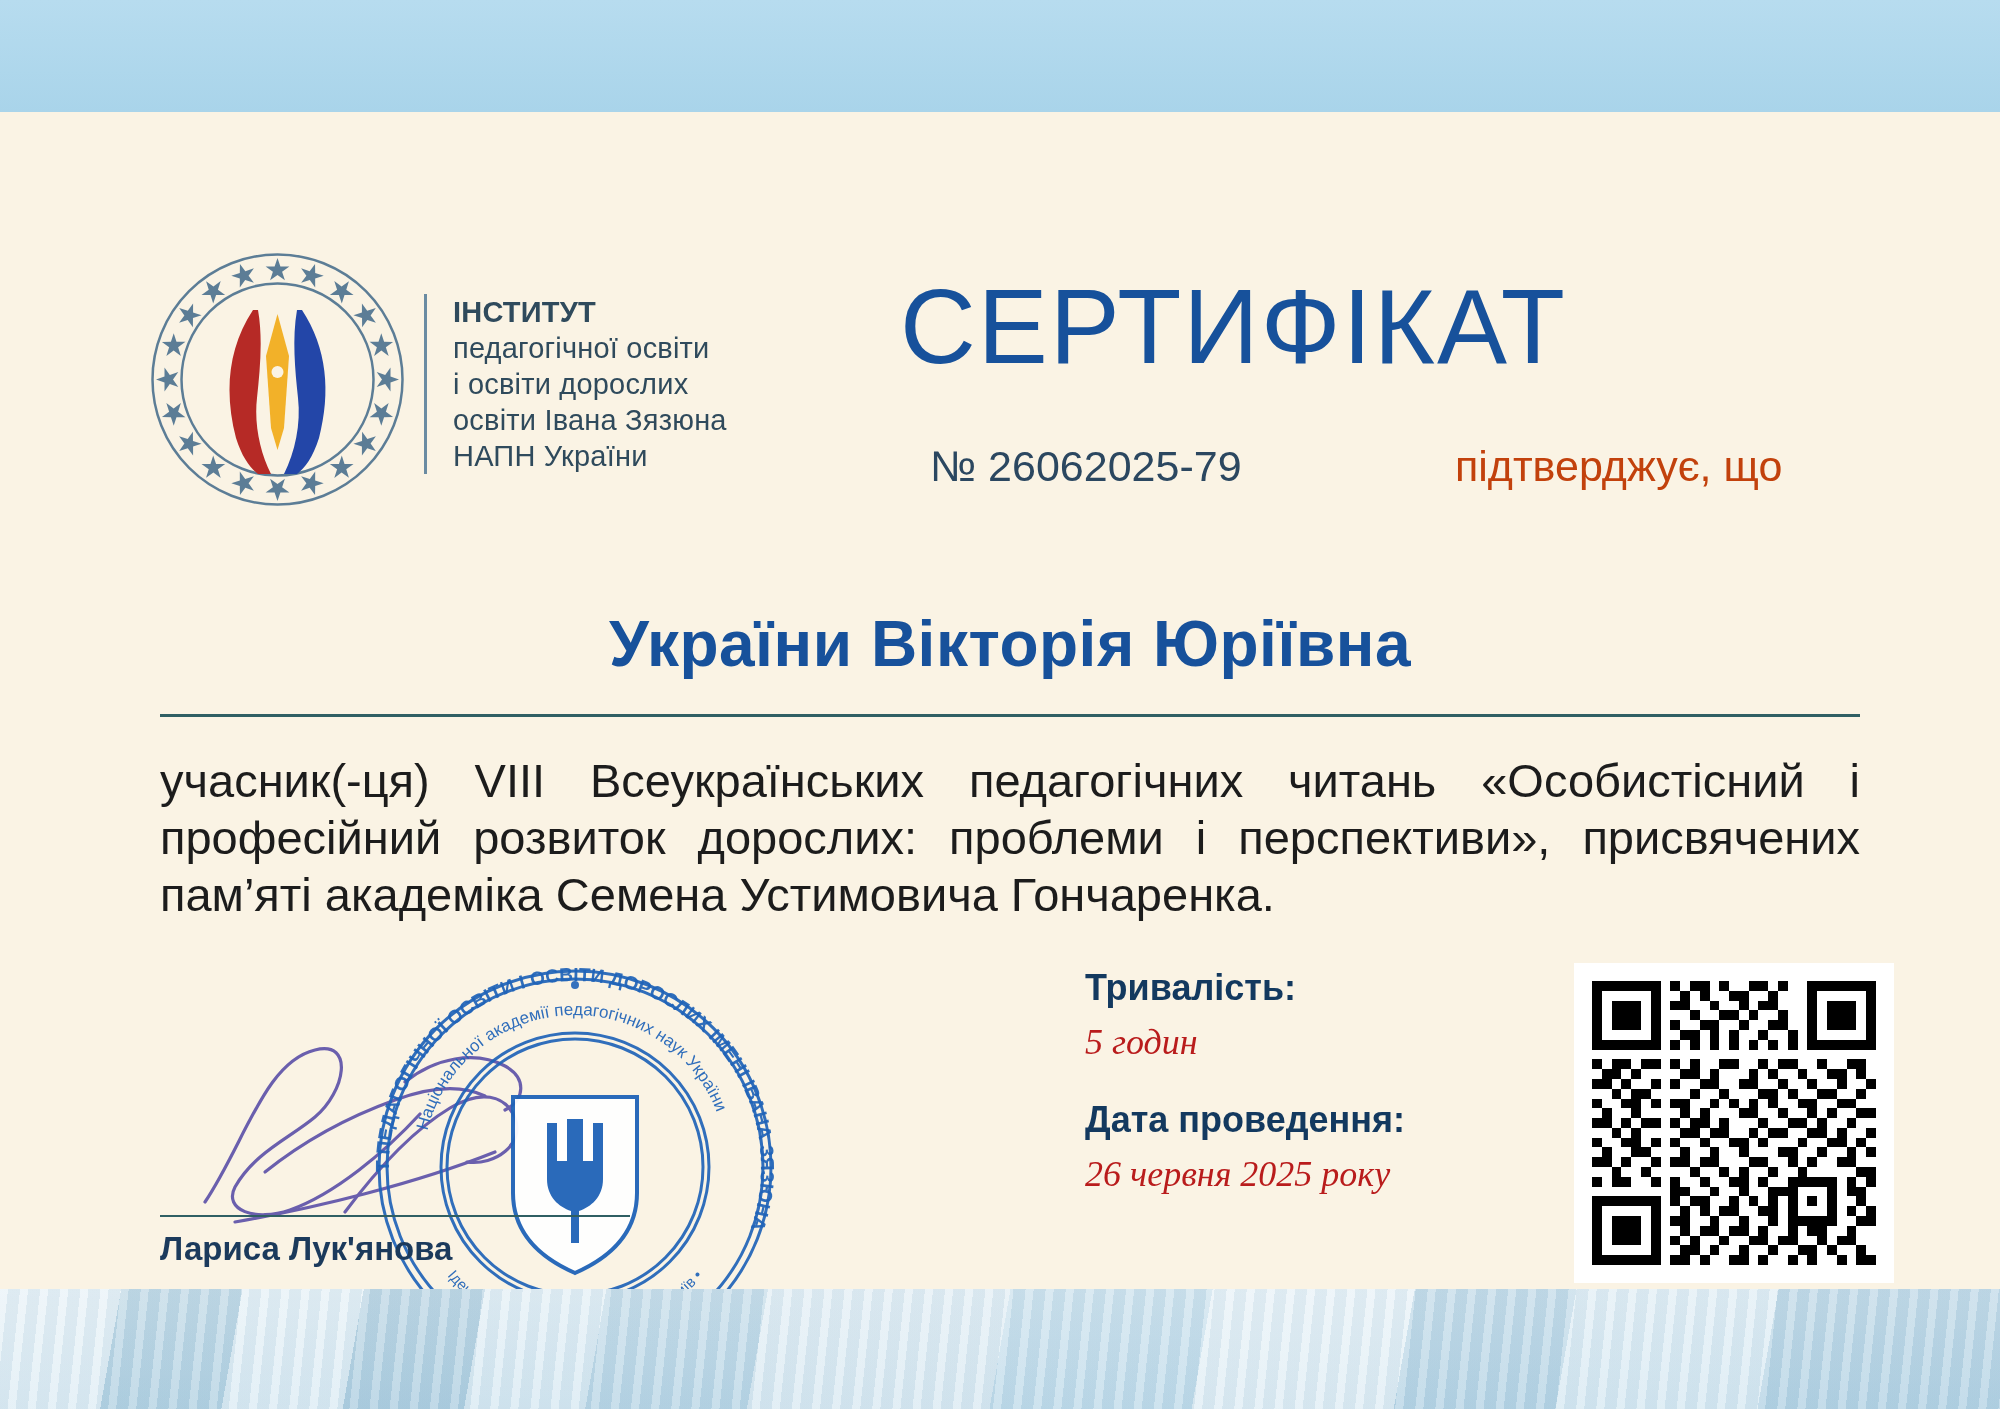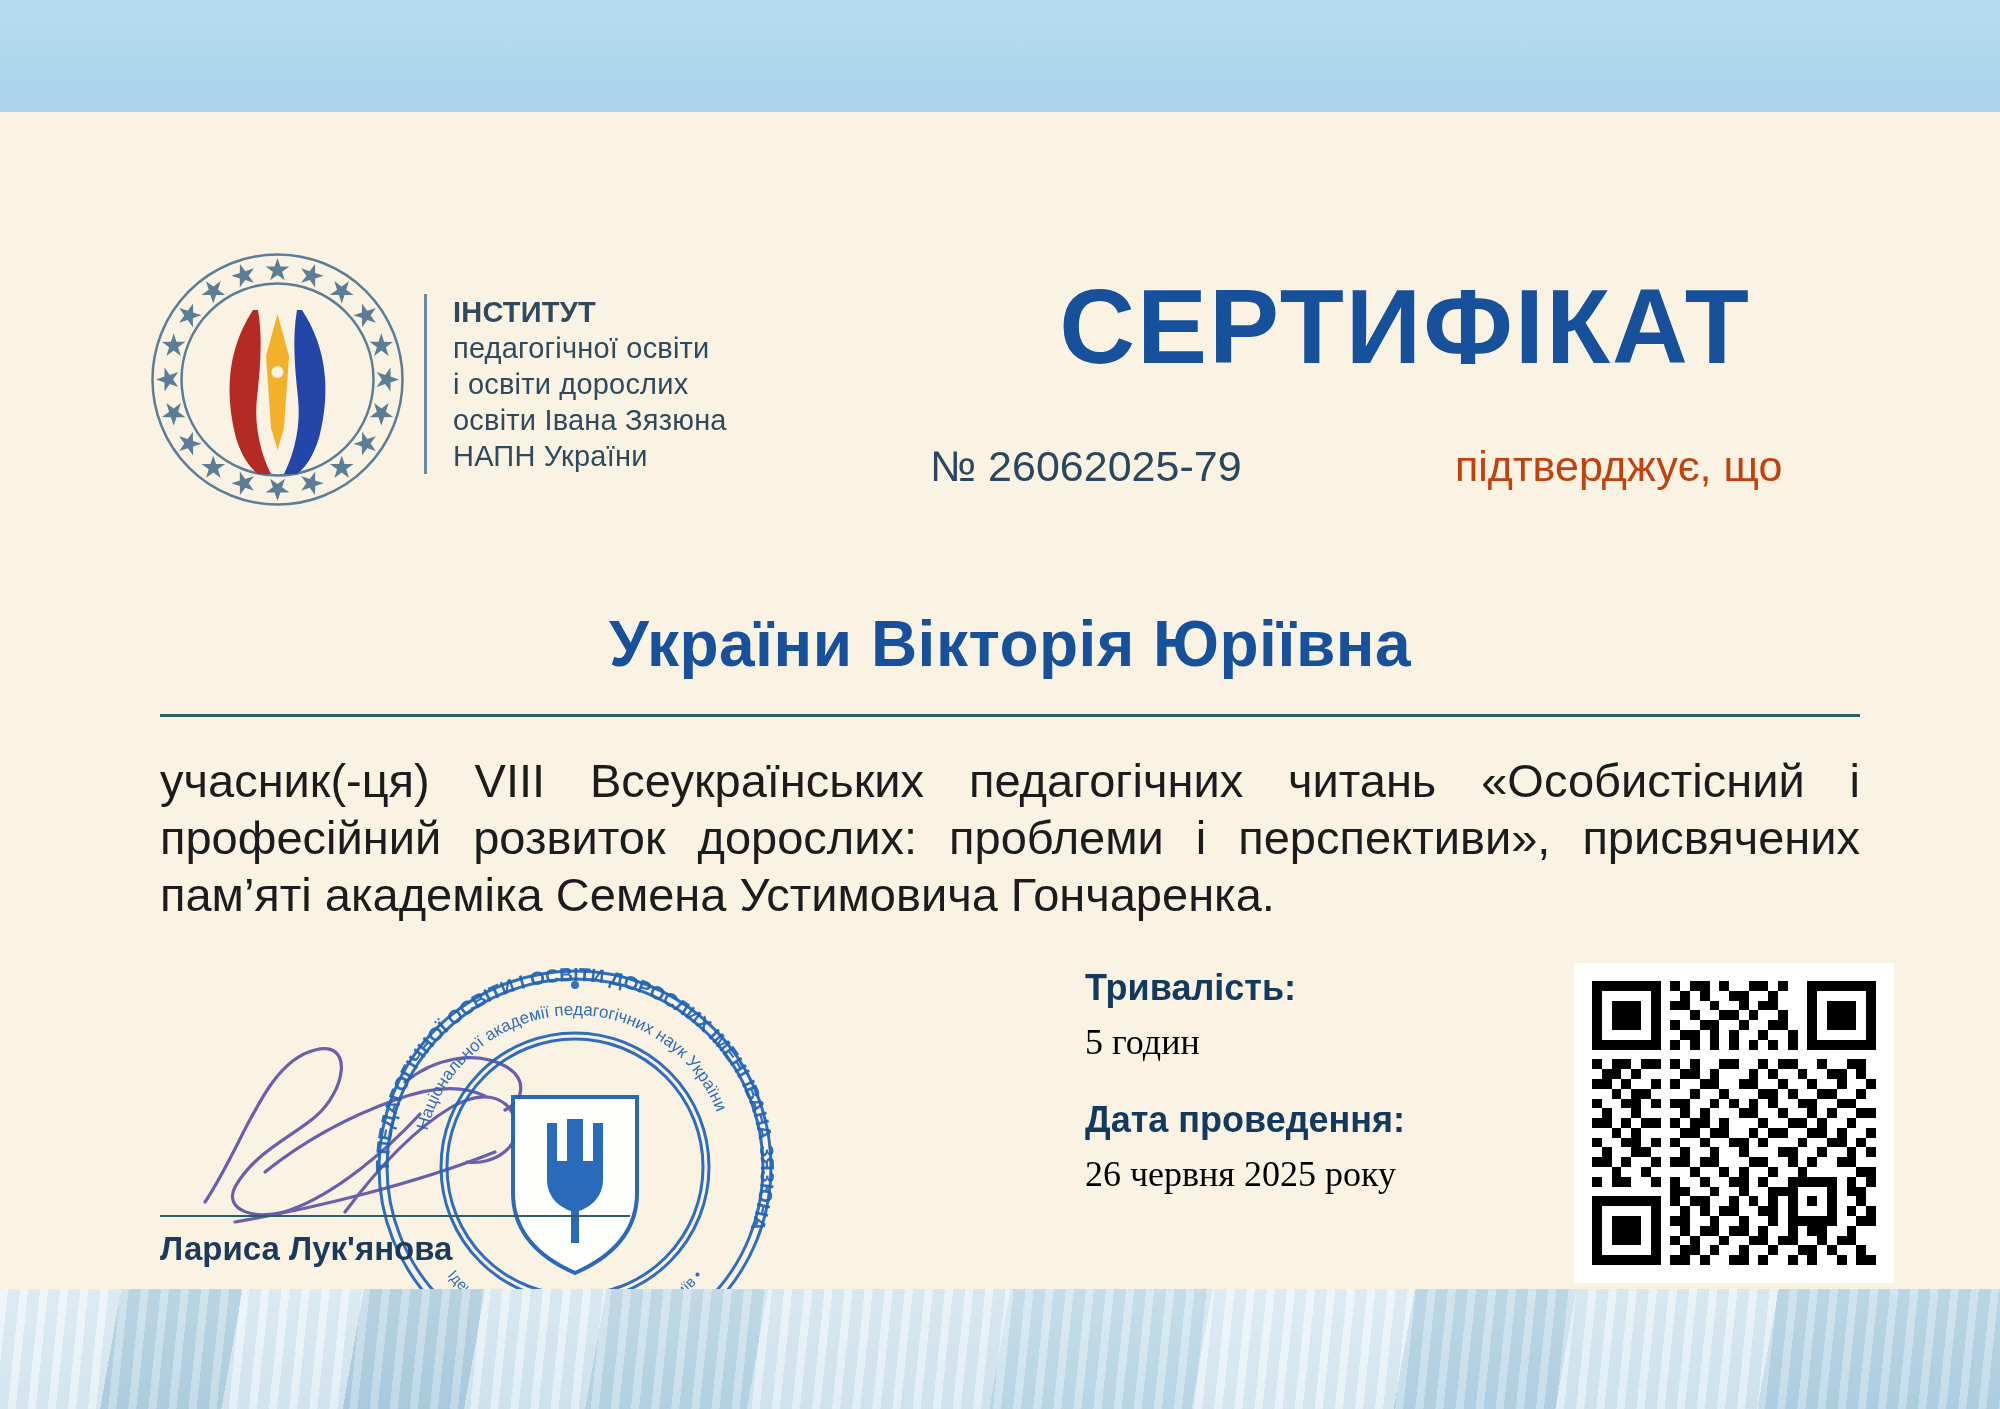--- a/index.html
+++ b/index.html
@@ -75,23 +75,23 @@
     font-size: 29px;
     line-height: 36px;
     letter-spacing: 0.2px;
   }
   .logo-title .ln1 { font-weight: bold; }
 
   .cert-title {
     position: absolute;
     left: 900px; top: 160px;
     width: 1010px;
-    text-align: center;
+    text-align: left;
     font-size: 105px;
-    font-weight: bold;
+    font-weight: normal;
     color: #17519b;
     letter-spacing: 2px;
     line-height: 110px;
   }
   .cert-number {
     position: absolute;
     left: 930px; top: 330px;
     font-size: 43px;
     color: #2b4760;
   }
@@ -140,23 +140,24 @@
     color: #1b3a5c;
   }
   .info-label {
     font-size: 36px;
     font-weight: bold;
     color: #13395f;
     margin-bottom: 12px;
   }
   .info-value {
     font-size: 36px;
-    color: #000000;
+    color: #b91c1c;
     margin-bottom: 36px;
     font-family: "Liberation Serif", serif;
+    font-style: italic;
   }
 
   
   .qr-box {
     position: absolute;
     left: 1574px; top: 851px;
     width: 320px; height: 320px;
     background: #ffffff;
     padding: 0;
   }

